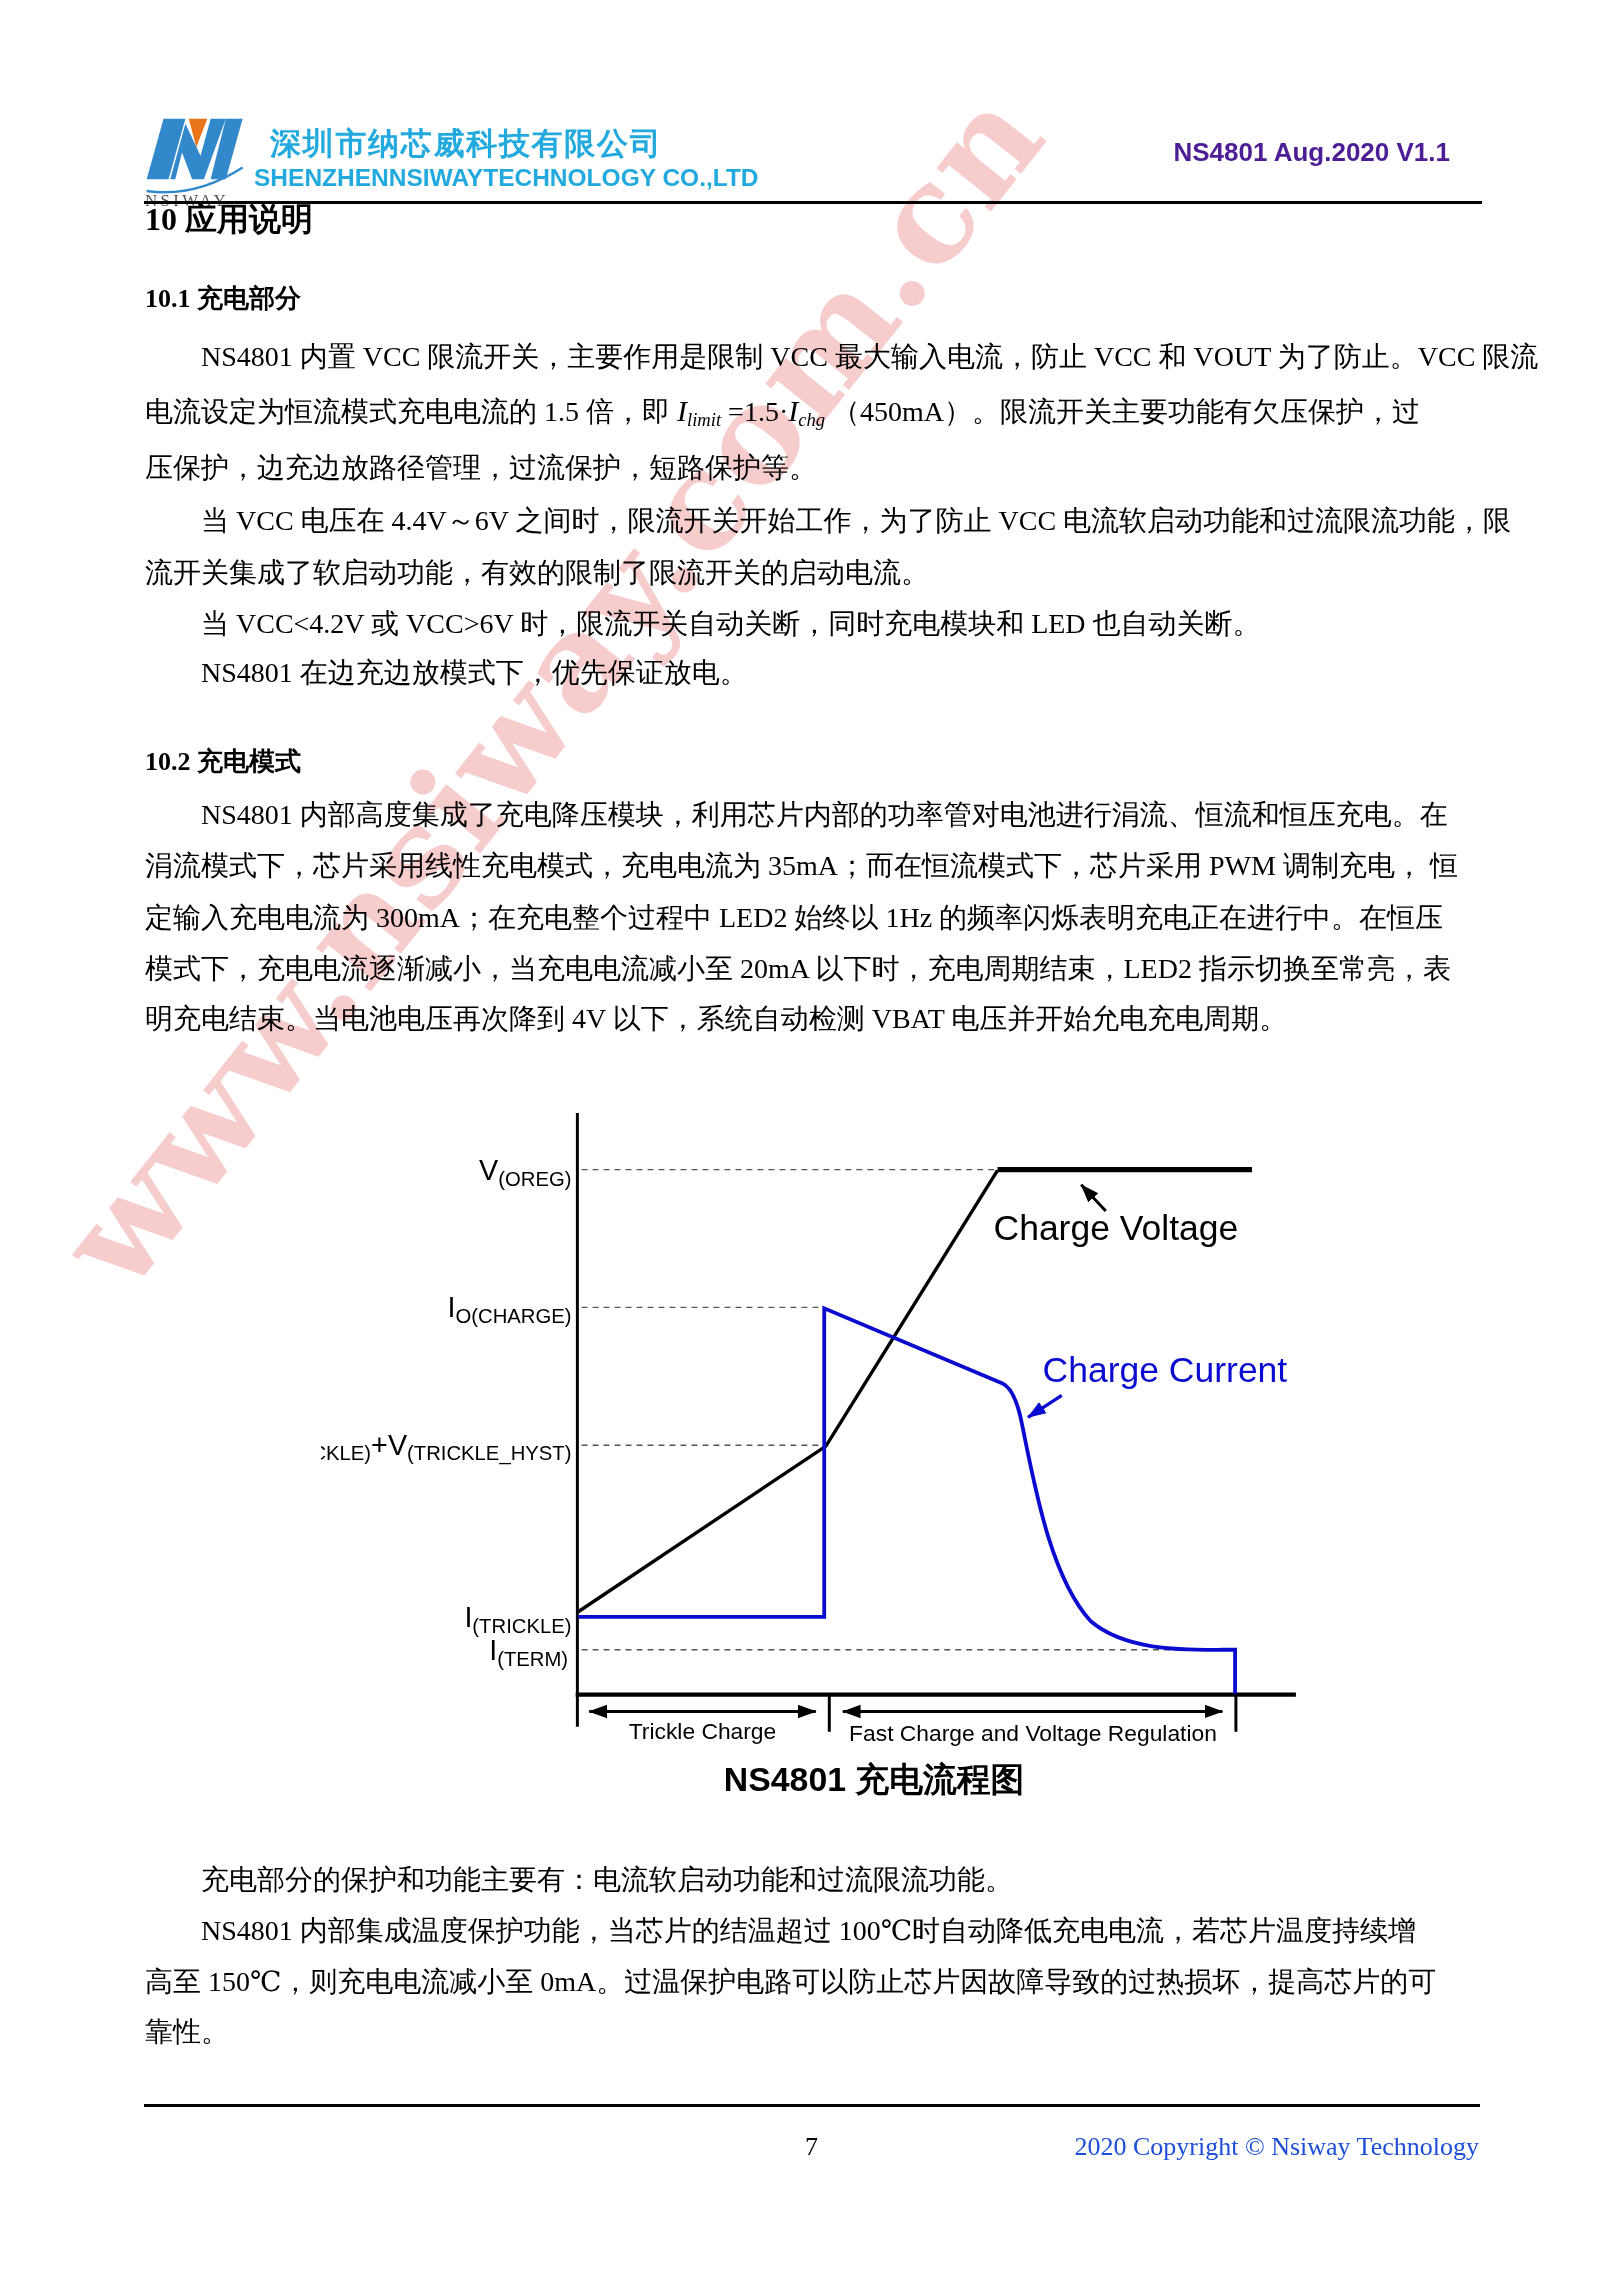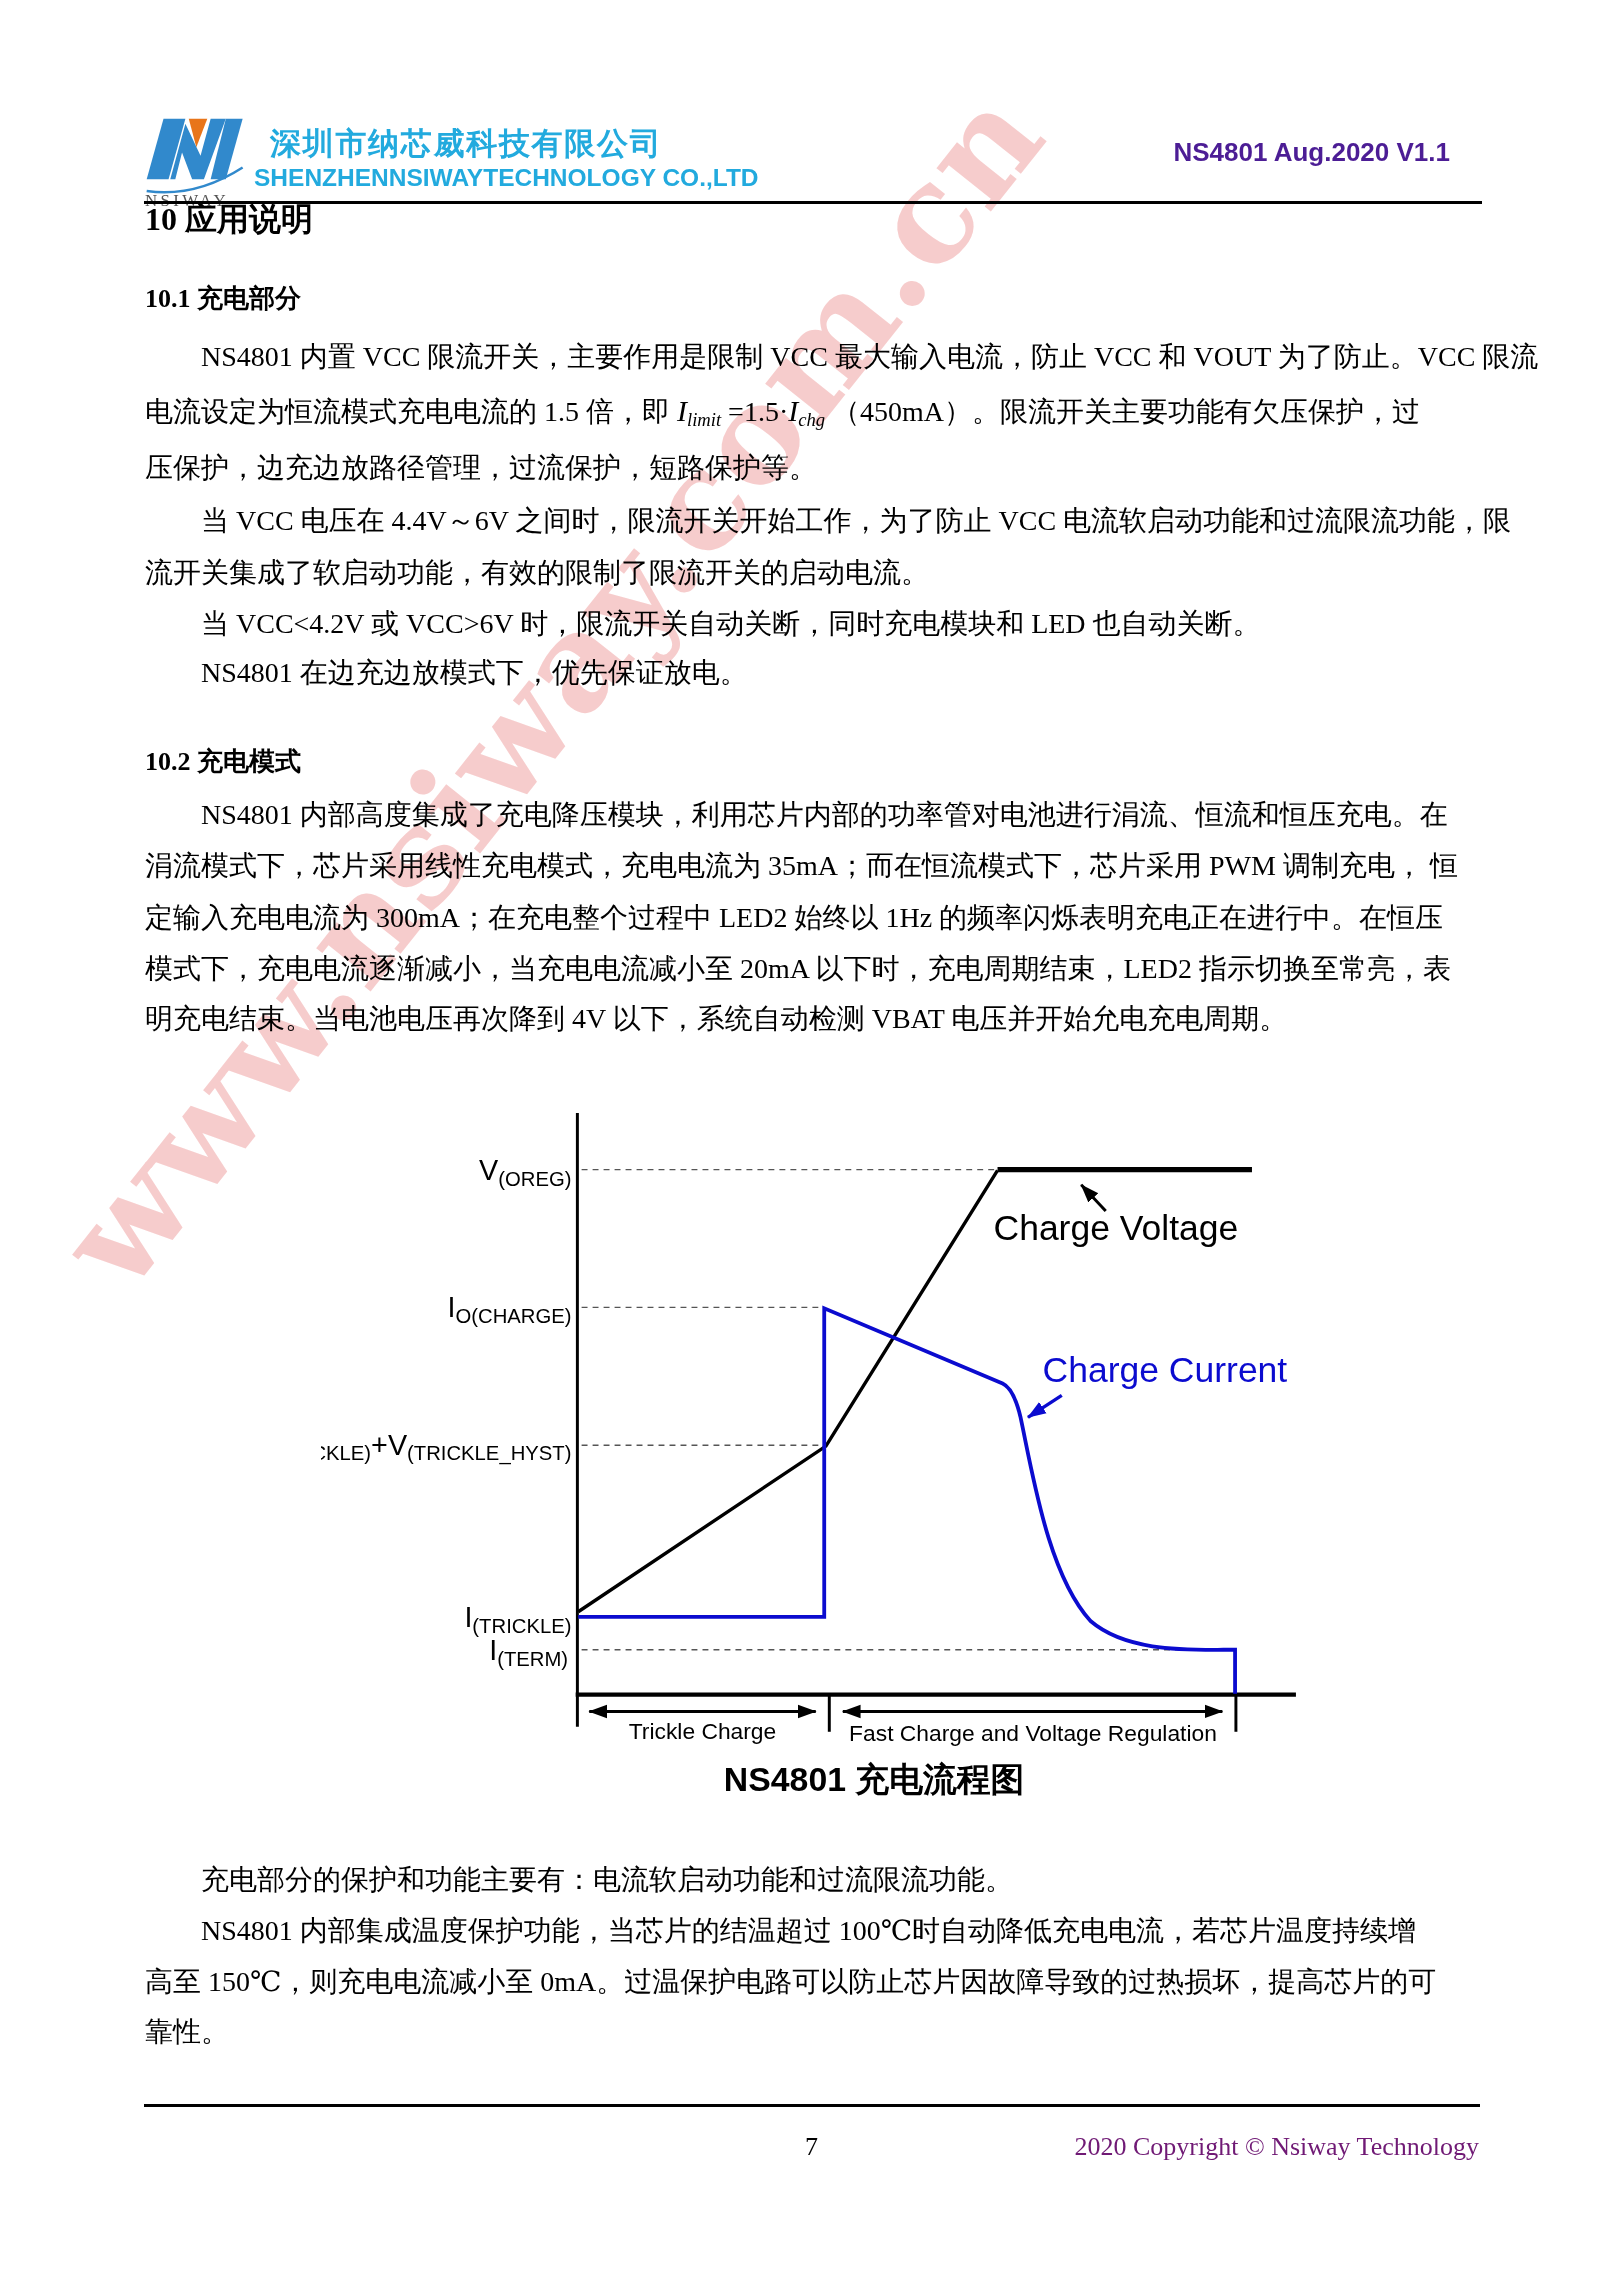--- a/index.html
+++ b/index.html
@@ -42,21 +42,21 @@
   .fsub{font-style:italic;font-size:18.6px;vertical-align:-5px;}
   
   .chart{position:absolute;left:321px;top:1091px;}
   .dash{stroke:#555;stroke-width:1.6;stroke-dasharray:7 6;fill:none;}
   .axis{stroke:#000;fill:none;}
   .lblsans{font-family:"Liberation Sans","DejaVu Sans",sans-serif;fill:#000;}
   .lblblue{font-family:"Liberation Sans","DejaVu Sans",sans-serif;fill:#0b0bcf;}
   
   .ftr-rule{position:absolute;left:144px;top:2104px;width:1336px;height:3.4px;background:#000;}
   .pg-num{position:absolute;left:0;top:2132px;width:1623px;text-align:center;font-size:26px;}
-  .copyright{position:absolute;right:144px;top:2132px;font-size:26px;color:#701a75;white-space:nowrap;}
+  .copyright{position:absolute;right:144px;top:2132px;font-size:26px;color:#1d4ed8;white-space:nowrap;}
 </style>
 </head>
 <body>
 
 <div class="page">
 
   <div class="watermark">www.nsiway.com.cn</div>
 
   <div class="content">
 

